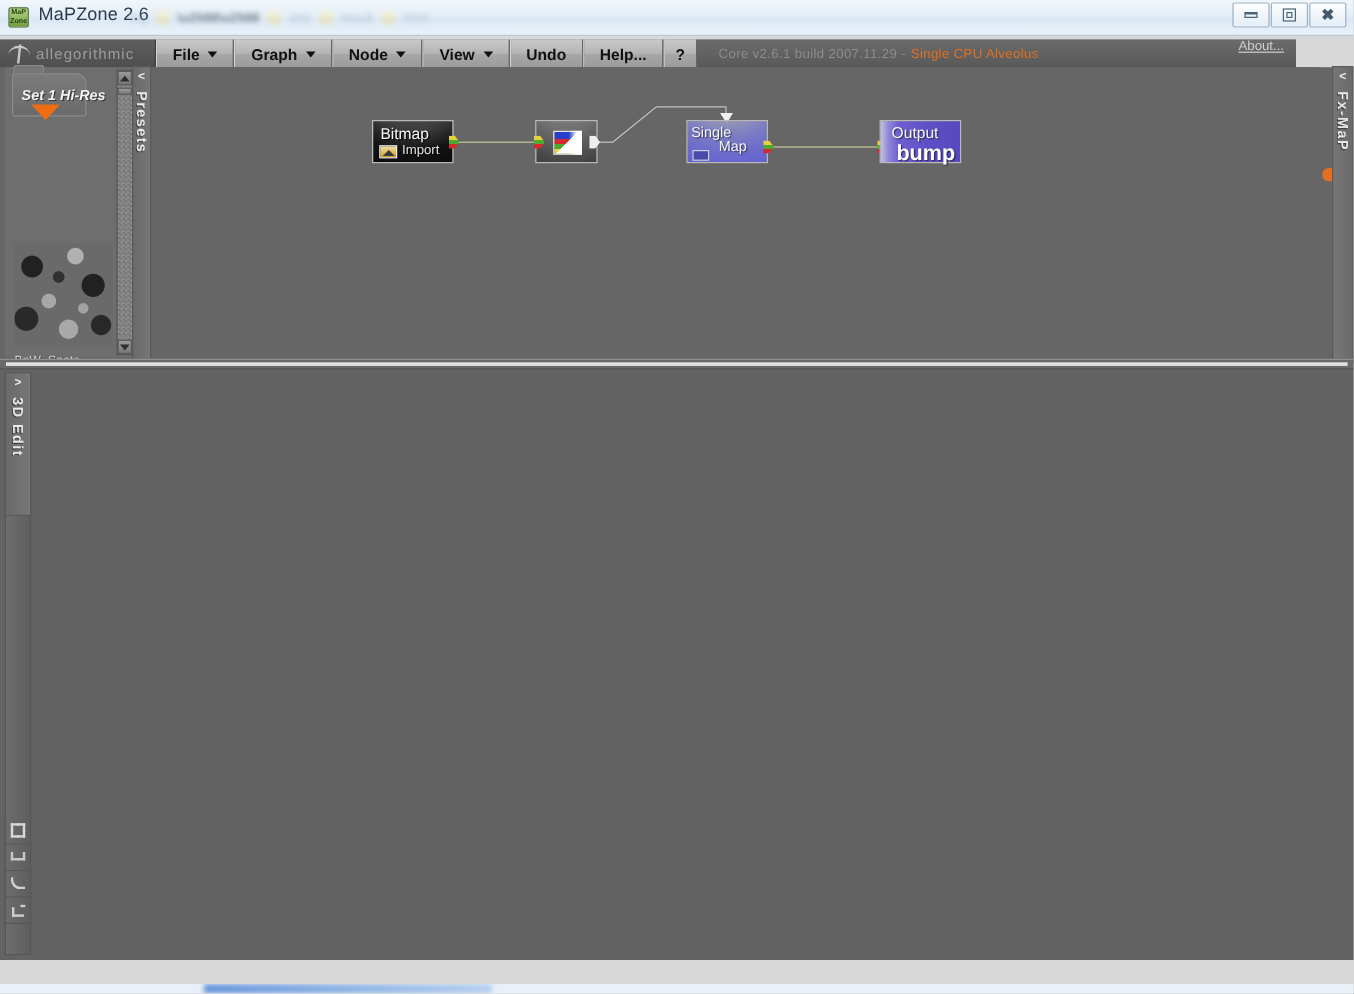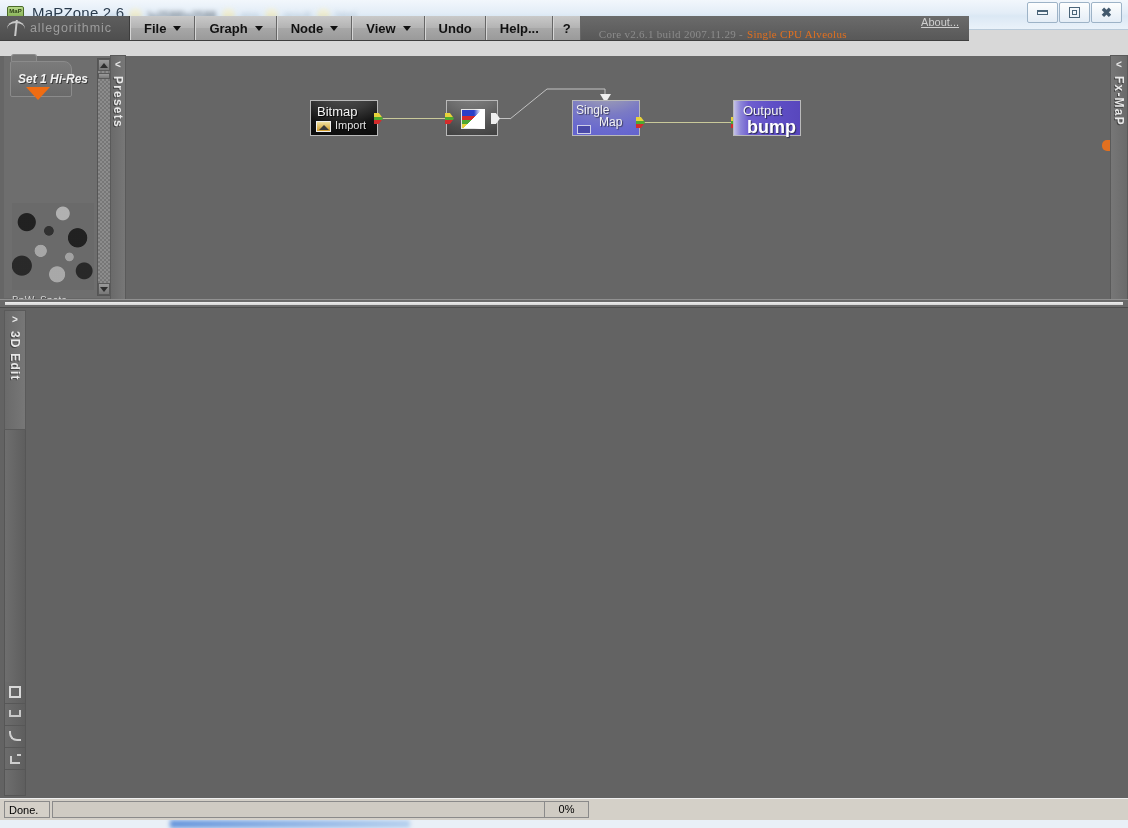--- a/index.html
+++ b/index.html
@@ -47,21 +47,21 @@
     display: flex; align-items: center; justify-content: center;
     color: #3b5266; font-size: 12px;
   }
   .wbtn .m-glyph { width: 11px; height: 5px; border: 1px solid #4a6478; border-top-width: 2px; }
   .wbtn .x-glyph { width: 11px; height: 11px; border: 1px solid #4a6478; position: relative; }
   .wbtn .x-glyph::after { content:""; position:absolute; left:2px; top:2px; right:2px; bottom:2px; border:1px solid #4a6478;}
   .wbtn .c-glyph { font-size: 13px; font-weight: bold; color: #43596d; line-height: 1; }
 
   
   .menubar {
-    position: absolute; left: 0; top: 16px; width: 969px; height: 25px;
+    position: absolute; left: 0; top: 33px; width: 1080px; height: 25px;
     background: linear-gradient(to bottom, #6f6f6f 0%, #5c5c5c 50%, #555 100%);
     display: flex; align-items: stretch;
     border-bottom: 1px solid #3e3e3e;
   }
   .brand {
     width: 130px; display: flex; align-items: center; gap: 4px; padding-left: 6px;
     background: linear-gradient(to bottom, #5e5e5e, #4e4e4e);
     border-right: 1px solid #3c3c3c;
   }
   .brand-logo { width: 20px; height: 16px; position: relative; }
@@ -79,24 +79,23 @@
     padding: 0 13px; display: flex; align-items: center; gap: 7px;
     font-size: 13px; font-weight: bold; color: #111;
     background: linear-gradient(to bottom, #c9c9c9 0%, #b4b4b4 48%, #a7a7a7 52%, #9a9a9a 100%);
     border-right: 1px solid #666; border-left: 1px solid #d6d6d6;
     cursor: default;
   }
   .menu-item.q { padding: 0 9px; }
   .caret { width:0; height:0; border-left:4px solid transparent; border-right:4px solid transparent; border-top:5px solid #111; }
 
   .core-info {
-    flex: 1; display: flex; align-items: flex-end; padding-left: 18px;
+    flex: 1; display: flex; align-items: center; padding-left: 18px;
     font-size: 11px; color: #8c8c8c; letter-spacing: .3px;
     background: linear-gradient(to bottom, #6b6b6b, #585858);
-    font-family: Liberation Serif, serif;
   }
   .core-info .hl { color: #e2701f; margin-left: 4px; }
   .about-link {
     padding: 0 10px 0 0; display: flex; align-items: flex-start;
     font-size: 11px; color: #cfcfcf; text-decoration: underline;
     background: linear-gradient(to bottom, #6b6b6b, #585858);
   }
 
   
   .body-area { position: absolute; left: 0; top: 56px; width: 1128px; height: 744px; background: #666; }
@@ -537,23 +536,17 @@
         <div class="tool-ico">
           <span style="position:absolute;left:5px;top:8px;width:10px;height:8px;border-left:2px solid #cfcfcf;border-bottom:2px solid #cfcfcf;"></span>
           <span style="position:absolute;right:4px;top:6px;width:4px;height:3px;border-top:2px solid #cfcfcf;"></span>
         </div>
       </div>
 
       <div class="lower-canvas"></div>
     </div>
   </div>
 
-  <div class="statusbar">
-    <div class="status-done">Done.</div>
-    <div class="progress-wrap">
-      <div class="progress-pct">0%</div>
-    </div>
-  </div>
 
   <div class="taskbar-ghost">
     <span class="tg-blue"></span>
   </div>
 </div>
 
 </body></html>

